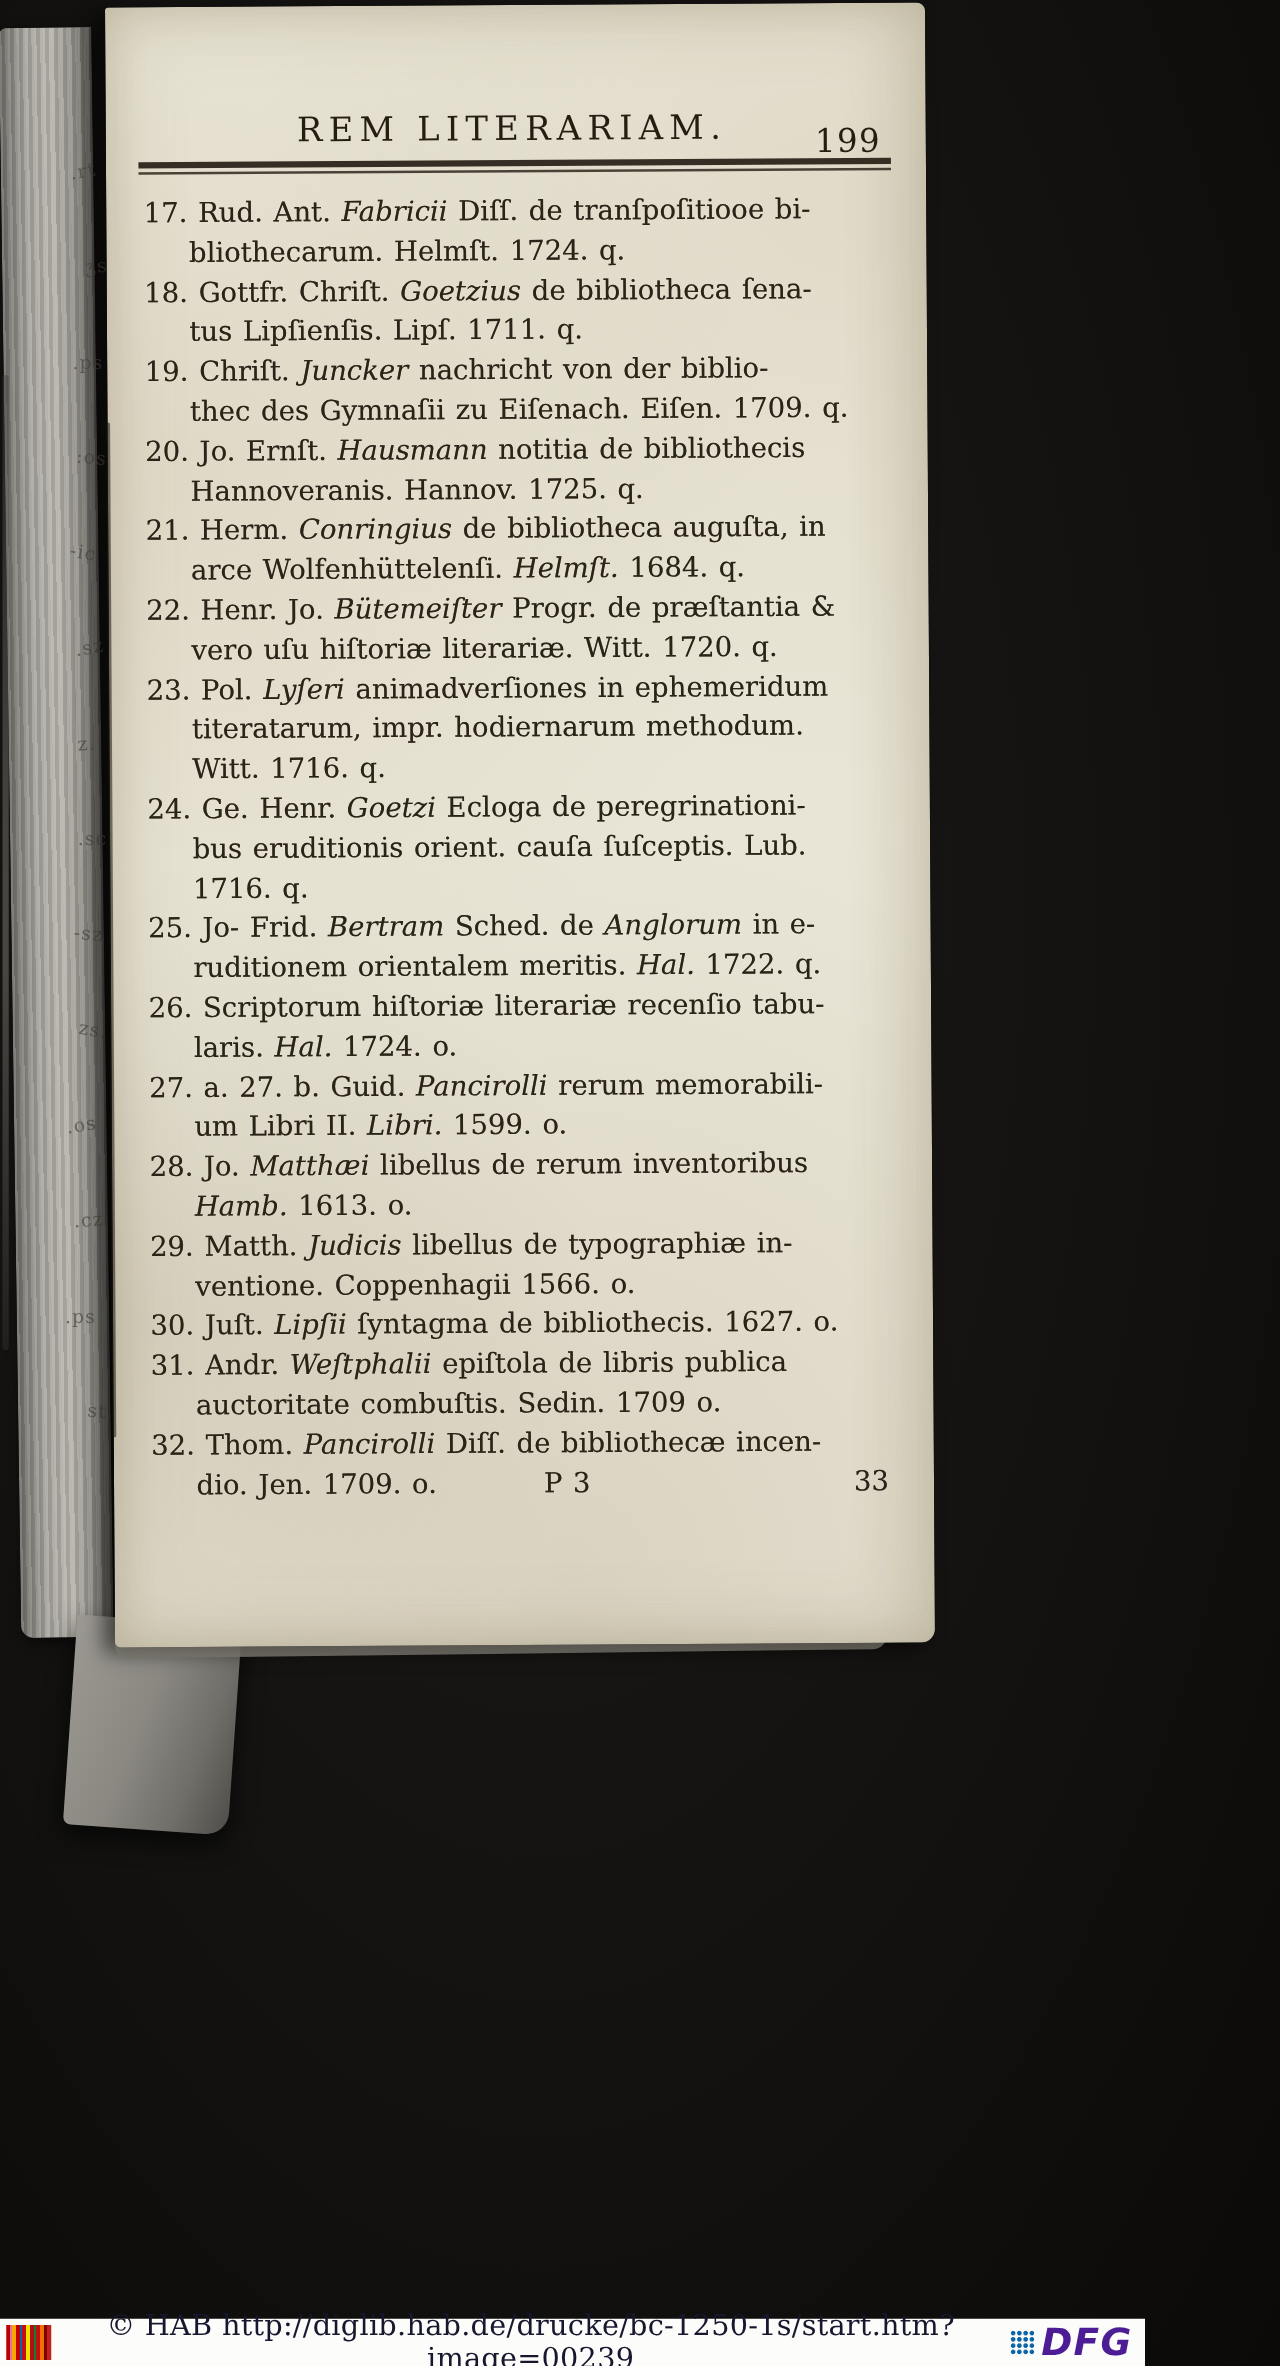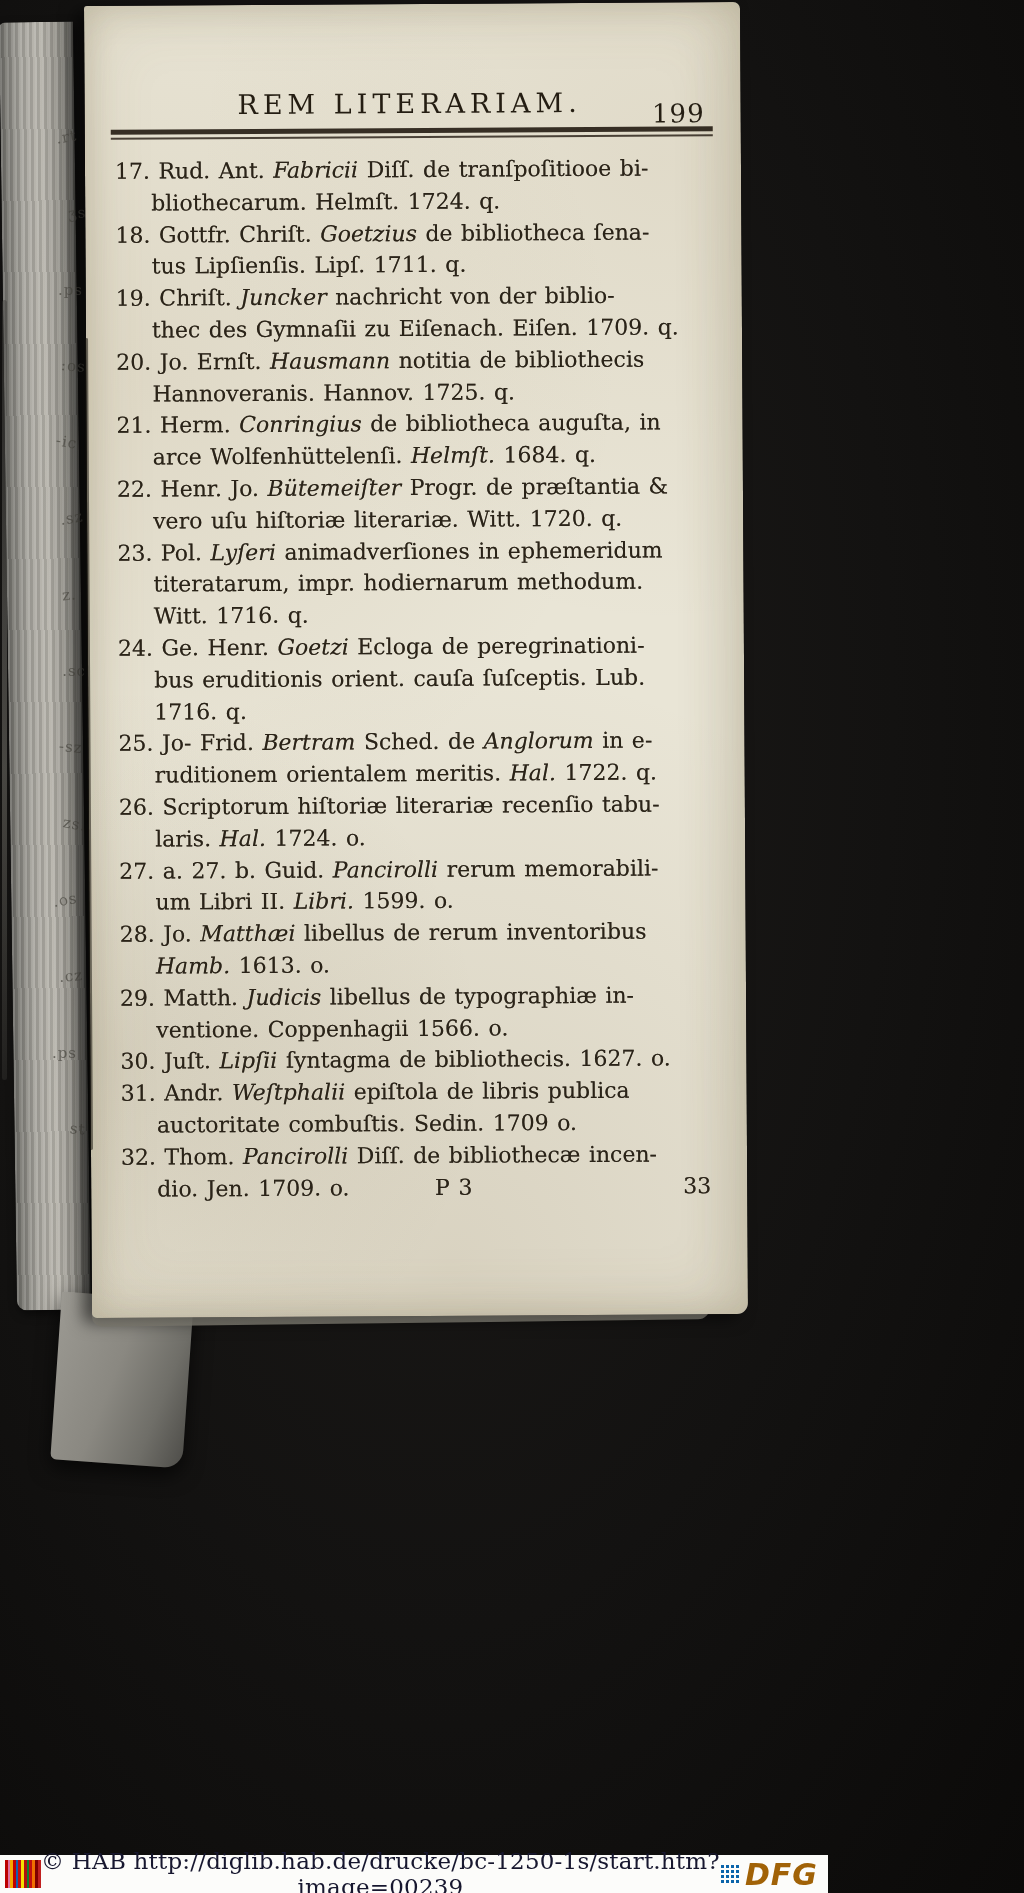--- a/index.html
+++ b/index.html
@@ -80,21 +80,21 @@
   .entry .line { white-space:nowrap; }
   .entry .line:first-child { text-indent:-36px; }
   .it { font-style:italic; }
 
   .footer-row { display:grid; grid-template-columns:1fr auto 1fr; padding-left:36px; white-space:nowrap; }
   .footer-row .cw { justify-self:center;margin-left:39px; }
   .footer-row .folio { justify-self:end; }
 
   
   .footer-bar {
-    position:absolute; left:0; bottom:0; width:828px; height:38px;
+    position:absolute; left:0; bottom:0; width:916px; height:38px;
     background:#fcfcfa; display:flex; align-items:center;
   }
   .color-stripes {
     width:36px; height:28px; margin-left:5px; flex:0 0 auto;
     background:linear-gradient(90deg,
       #b00 0 3px, #e070a0 3px 5px, #f5a800 5px 8px, #c00000 8px 11px,
       #1060b0 11px 13px, #c01010 13px 16px, #f5e000 16px 19px, #b01010 19px 22px,
       #108030 22px 24px, #c01010 24px 27px, #f07000 27px 30px, #800000 30px 33px, #c02020 33px 36px);
   }
   .copyright {
@@ -102,21 +102,21 @@
     font-size:23px; color:#17172f; letter-spacing:.2px;
   }
   .dfg { display:flex; align-items:center; gap:5px; margin-right:10px; flex:0 0 auto; }
   .dfg-dots {
     width:20px; height:20px;
     background-image:radial-gradient(#0a64aa 1.7px, transparent 2px);
     background-size:5px 5px;
   }
   .dfg-text {
     font-family:"DejaVu Sans", sans-serif; font-weight:bold; font-style:italic;
-    font-size:30px; color:#a16207; letter-spacing:1px;
+    font-size:30px; color:#4c1d95; letter-spacing:1px;
   }
 </style>
 </head>
 <body>
 
 <div class="stage">
 
   <div class="edge-stack"></div>
   <div class="edge-line"></div>
   <div class="marks">

